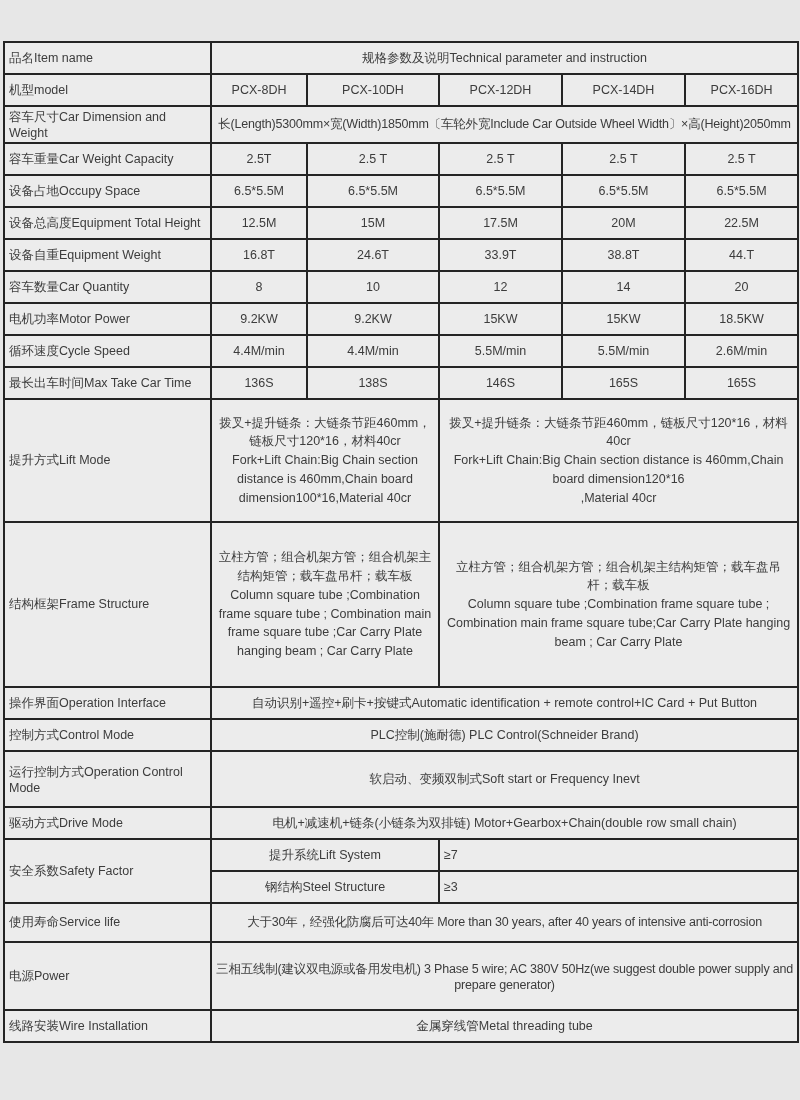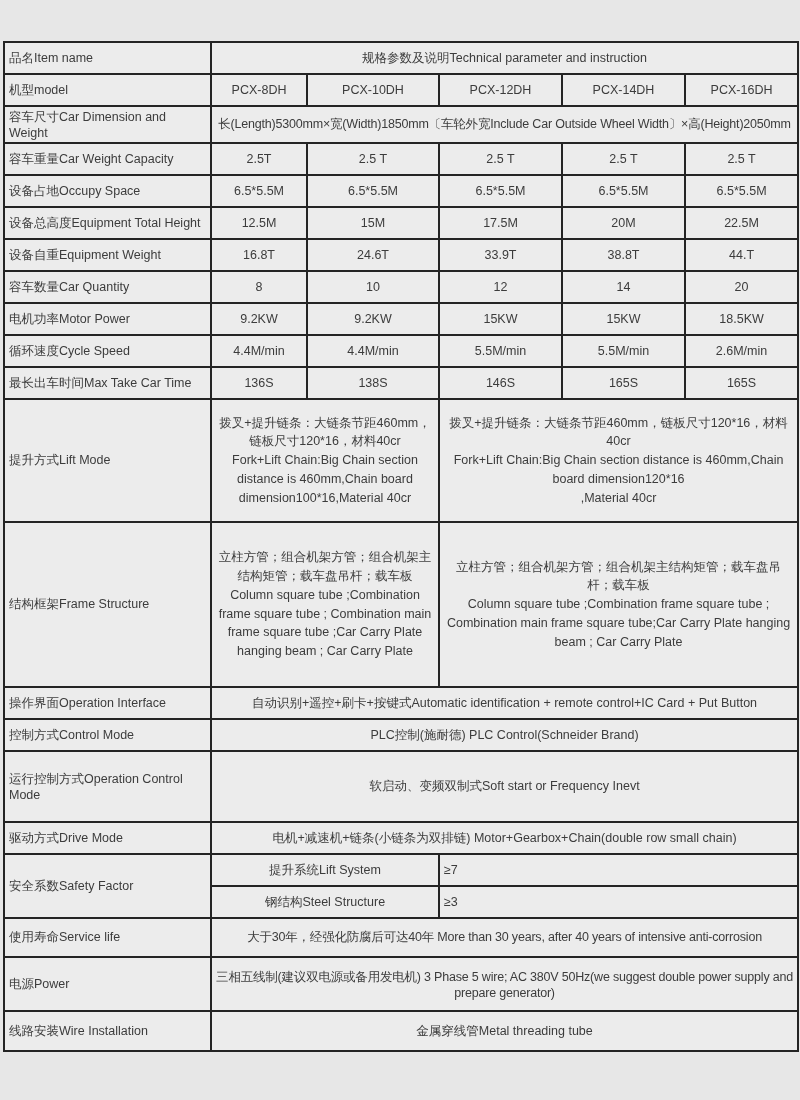--- a/index.html
+++ b/index.html
@@ -36,24 +36,24 @@
   td.ctr { text-align:center; }
   td.pre { white-space:pre-line; }
   td.block {
     text-align:center; vertical-align:middle;
     padding:6px 10px; line-height:1.5;margin-left:16px;
   }
   td.geval { text-align:left; padding-left:14px; }
   tr.r-std   { height:32px; }
   tr.r-lift  { height:123px; }
   tr.r-frame { height:165px; }
-  tr.r-opctl { height:71px; }
+  tr.r-opctl { height:56px; }
   tr.r-serv  { height:39px; }
-  tr.r-power { height:54px; }
-  tr.r-wire  { height:40px; }
+  tr.r-power { height:68px; }
+  tr.r-wire  { height:32px; }
   td.dim   { font-size:12px; letter-spacing:-0.2px; }
   td.small { font-size:10.5px; letter-spacing:-0.2px; }
 </style>
 </head>
 <body>
 
 <div class="header">
 </div>
 
 <table class="spec">

